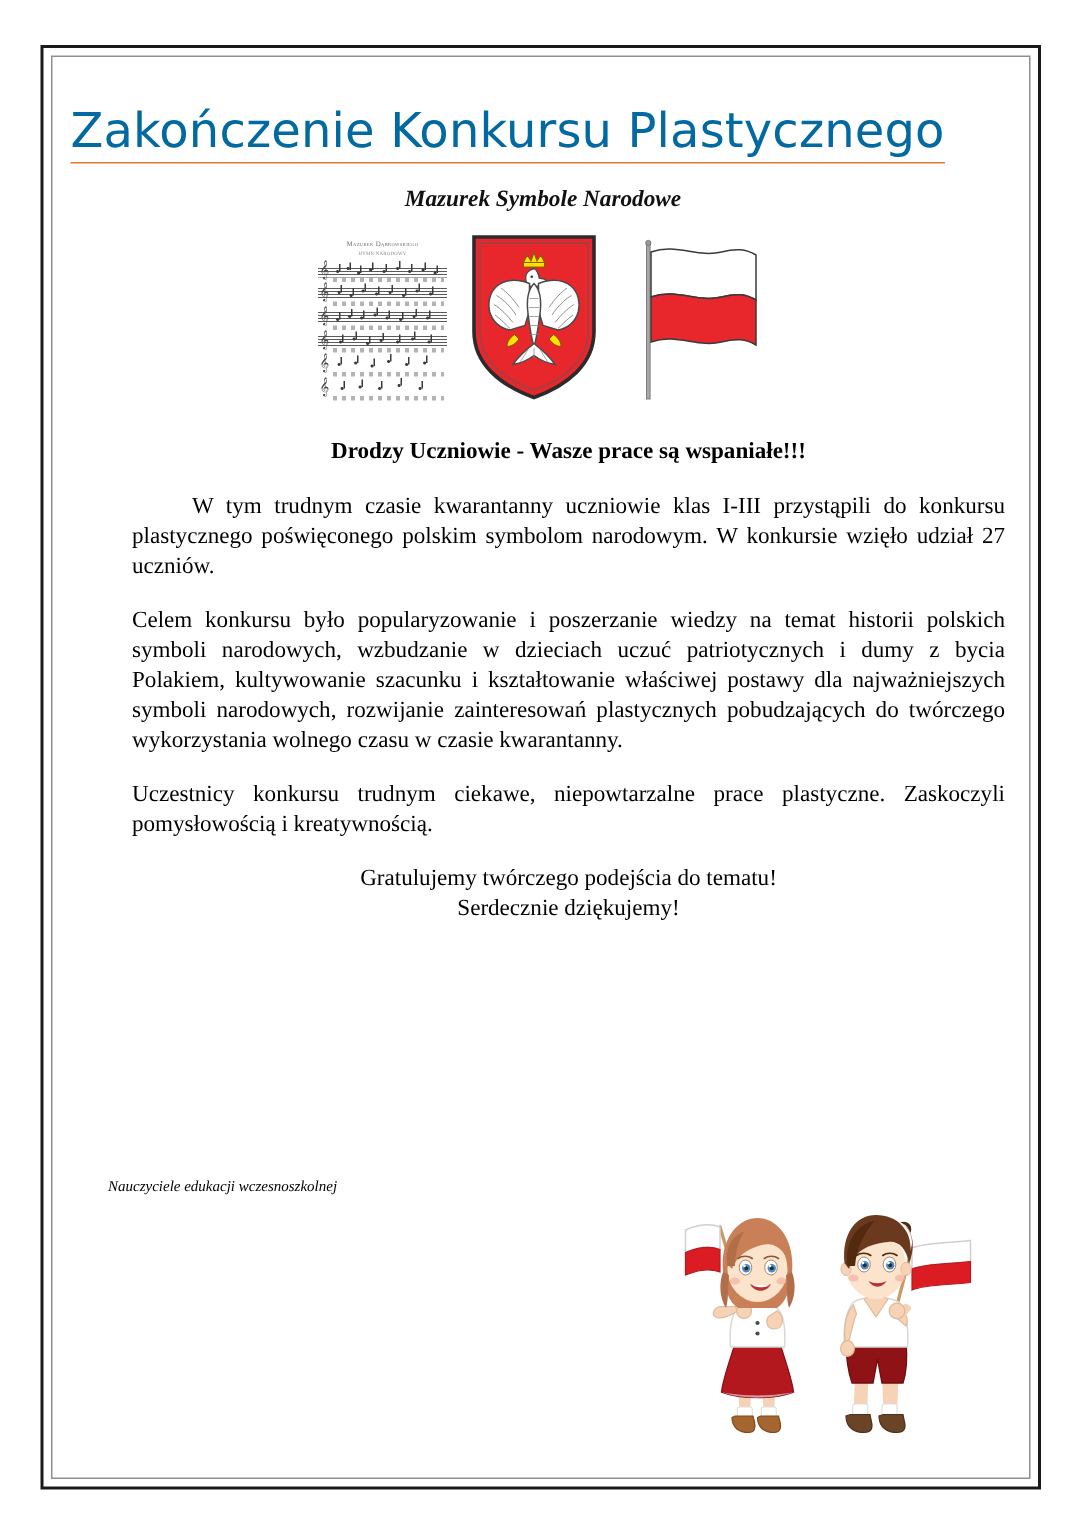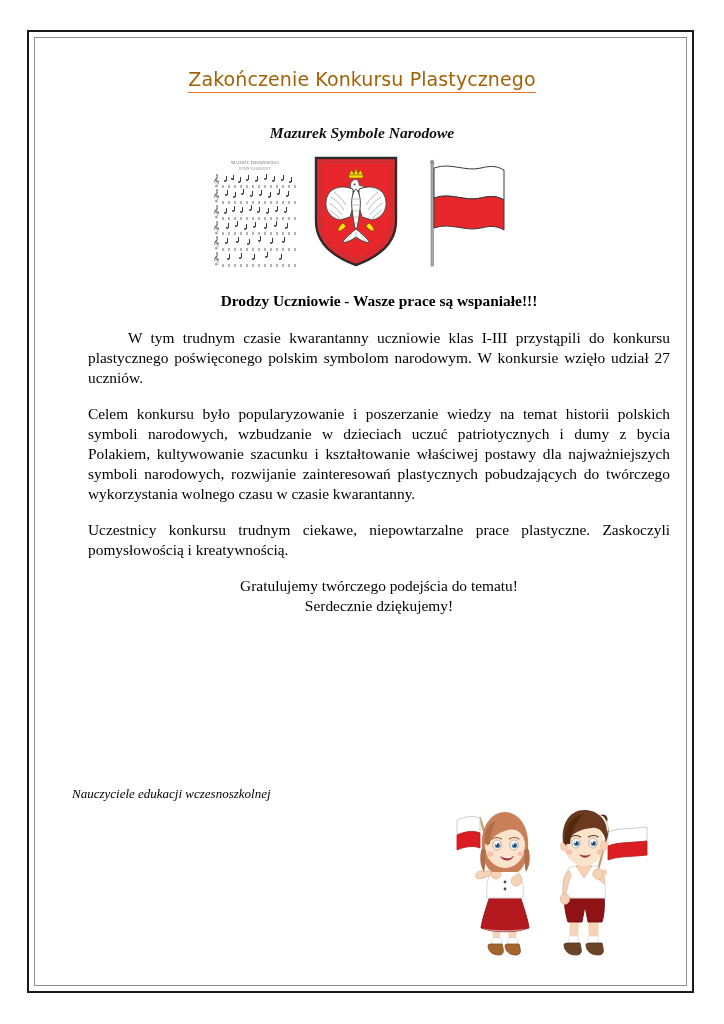--- a/index.html
+++ b/index.html
@@ -45,26 +45,25 @@
     width: 724px;
     height: 1024px;
   }
 
   
   .doc-title {
     position: absolute;
     left: 47px;
     top: 68px;
     width: 630px;
-    text-align: center;
     font-family: "DejaVu Sans", "Liberation Sans", sans-serif;
-    font-size: 19px;
+    font-size: 32px;
     font-weight: 400;
     letter-spacing: 0.1px;
-    color: #a16207;
+    color: #0369a1;
     white-space: nowrap;
   }
   .doc-title span {
     border-bottom: 1.6px solid #E8762C;
     padding-bottom: 2px;
   }
 
   .doc-subtitle {
     position: absolute;
     left: 47px;
@@ -210,21 +209,21 @@
     text-align: center;
     font-weight: bold;
     font-size: 15.4px;
   }
   .signature {
     position: absolute;
     left: 72px;
     top: 786px;
     width: 400px;
     font-style: italic;
-    font-size: 13px;
+    font-size: 10px;
   }
 
   
   .kids-illustration {
     position: absolute;
     left: 452px;
     top: 786px;
     width: 200px;
     height: 182px;
   }

